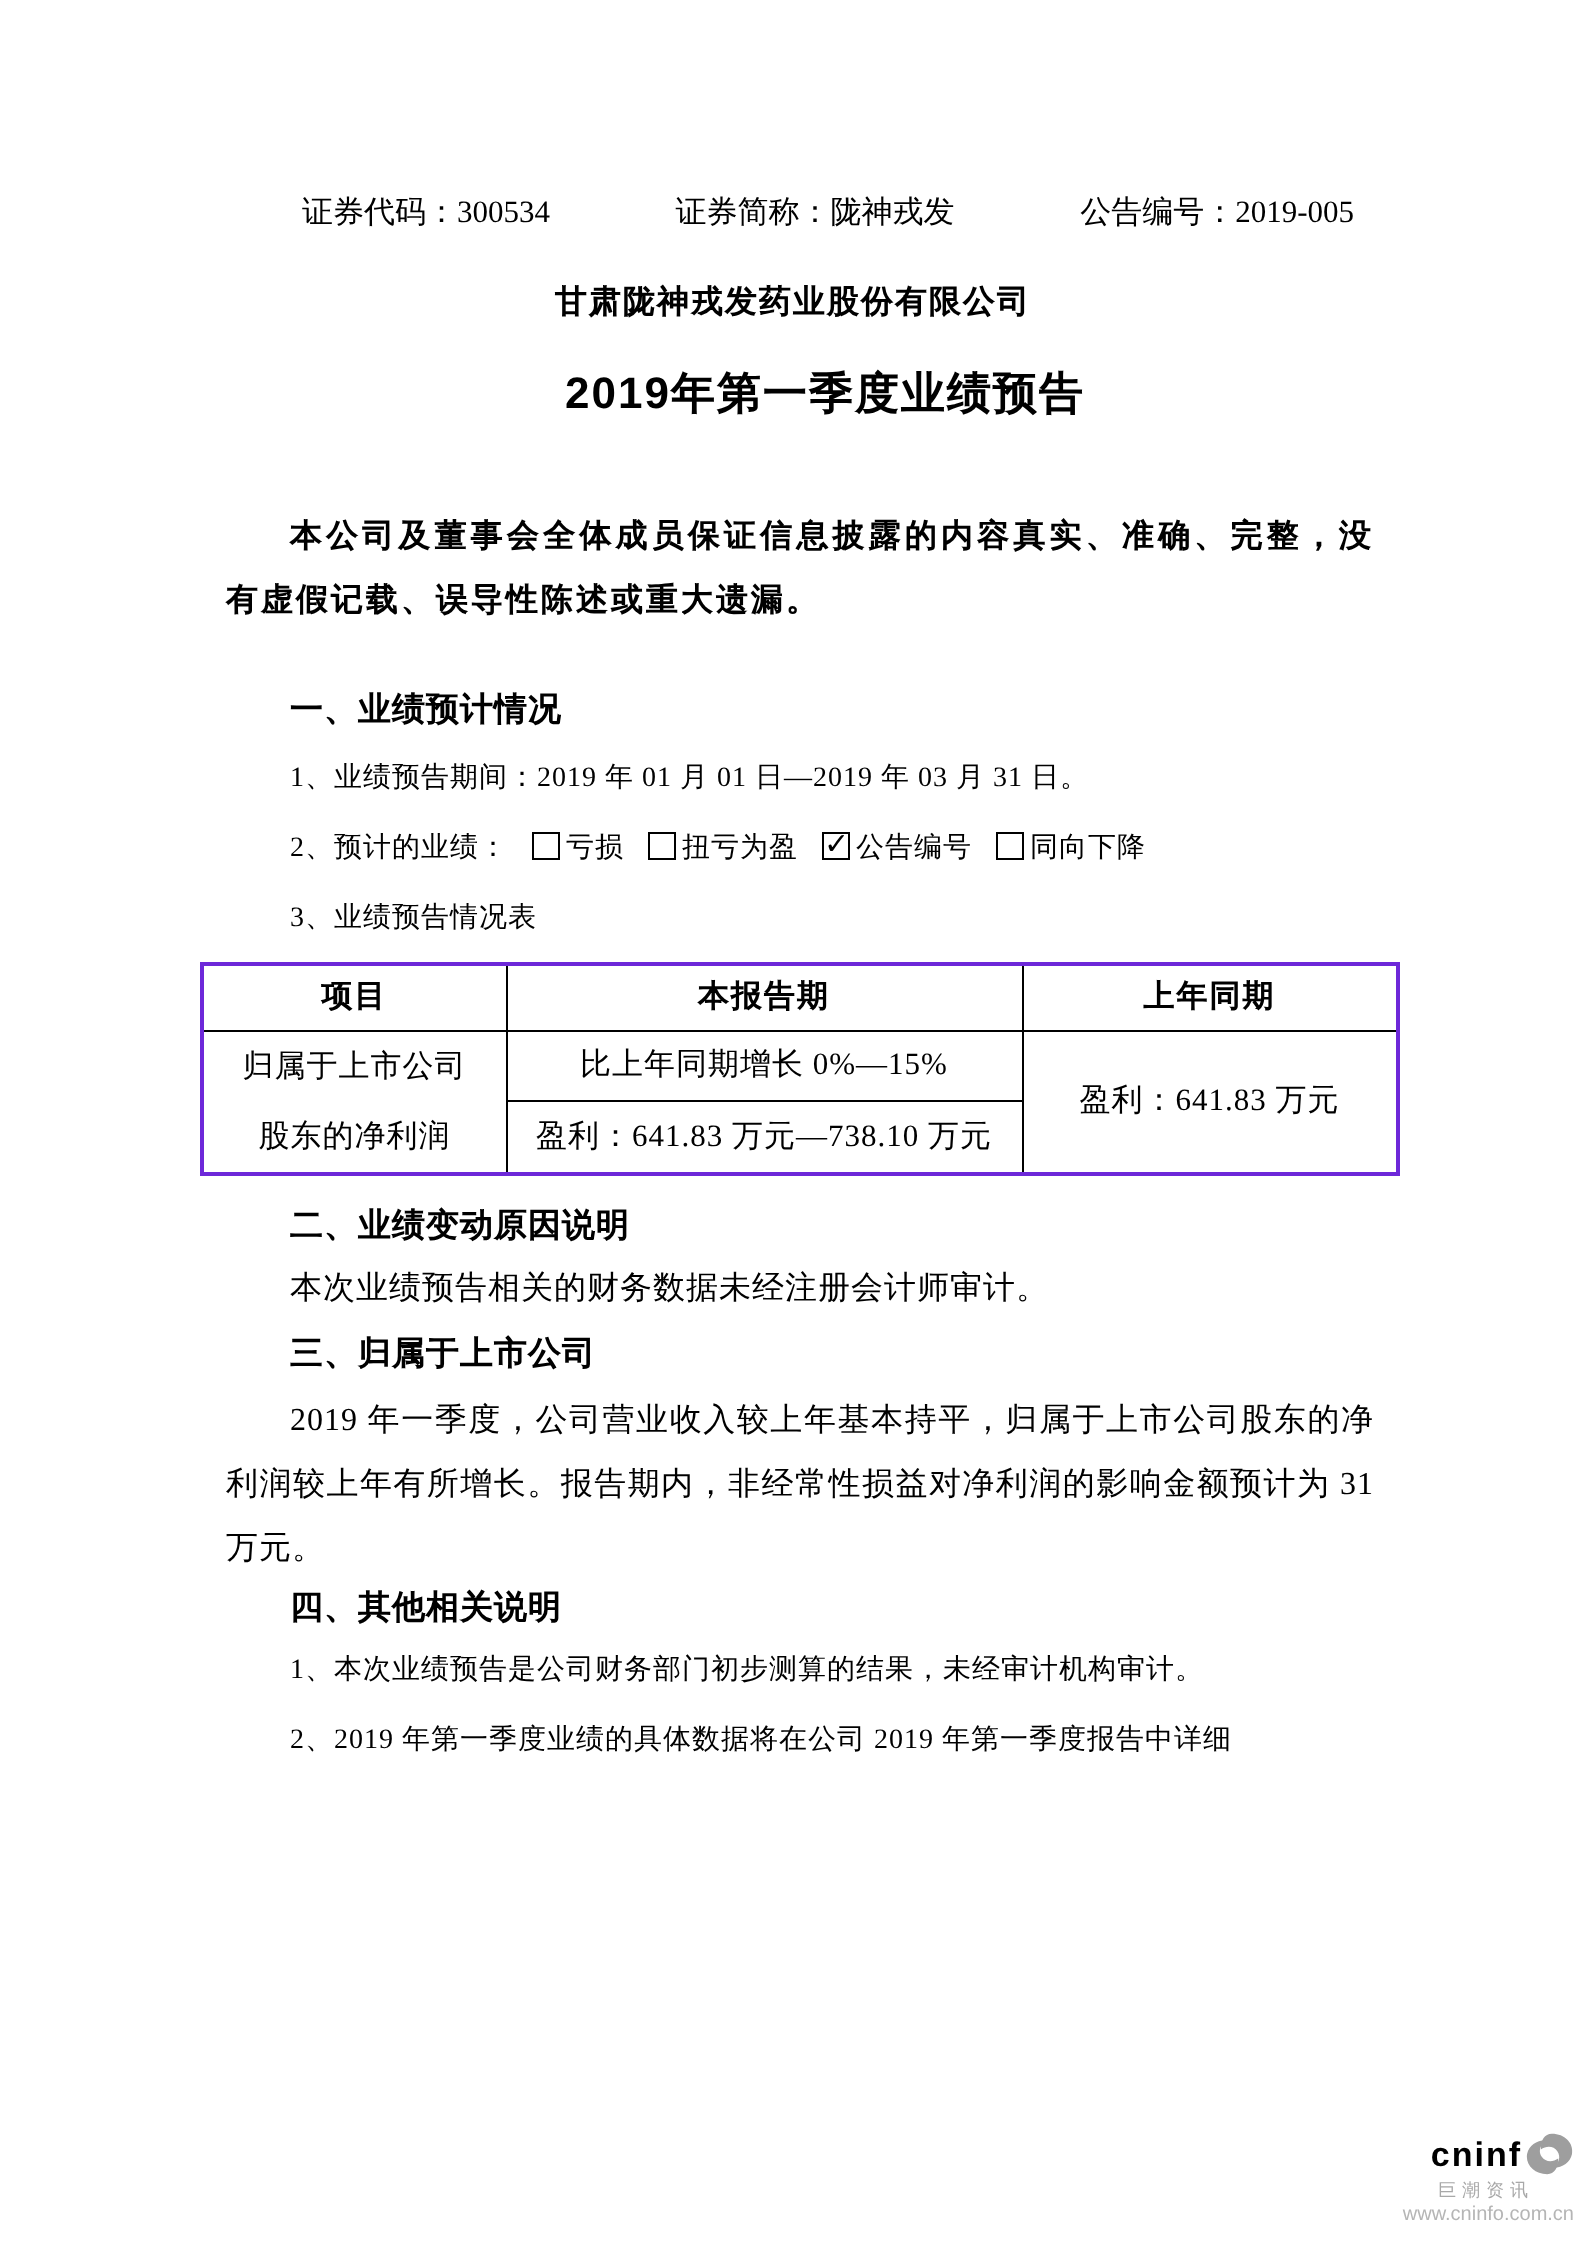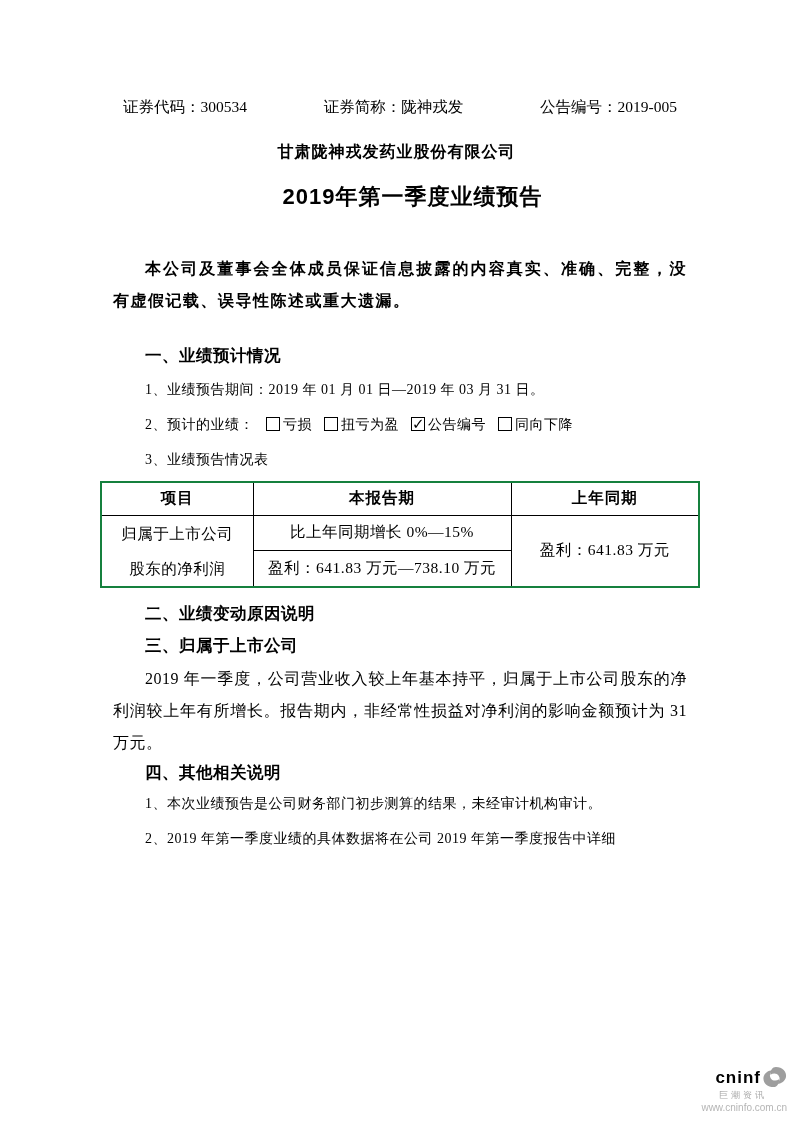--- a/index.html
+++ b/index.html
@@ -16,20 +16,21 @@
     margin:0 auto;
   }
   
   .doc-header {
     display:flex;
     justify-content:space-between;
     padding:96px 116px 0 123px;
     font-size:15.5px;
     line-height:22px;
     white-space:nowrap;
+    margin-left:28px;
   }
   .title-company {
     margin-top:18px;
     text-align:center;
     font-family:"Liberation Sans","DejaVu Sans",sans-serif;
     font-weight:bold;
     font-size:16px;
     line-height:32px;
     letter-spacing:1px;
   }
@@ -105,21 +106,21 @@
     font-size:15px;
     font-family:"Liberation Sans","DejaVu Sans",sans-serif;
   }
   
   .forecast-table {
     border-collapse:collapse;
     table-layout:fixed;
     margin:10px 0 0 100px;
     width:598px;
     font-size:15.5px;
-    border:2px solid #15803d;
+    border:2px solid #6d28d9;
   }
   .forecast-table th, .forecast-table td {
     border:1.5px solid #000;
     text-align:center;
     vertical-align:middle;
     padding:0 4px;
   }
   .forecast-table th {
     font-family:"Liberation Sans","DejaVu Sans",sans-serif;
     font-weight:bold;
@@ -212,20 +213,21 @@
       <td>比上年同期增长 0%—15%</td>
       <td rowspan="2">盈利：641.83 万元</td>
     </tr>
     <tr>
       <td>盈利：641.83 万元—738.10 万元</td>
     </tr>
   </tbody>
     </table>
 
   <div class="sec-heading">二、业绩变动原因说明</div>
+  <div class="single-line-para">本次业绩预告相关的财务数据未经注册会计师审计。</div>
 
   <div class="sec-heading" style="margin-top:10px">三、归属于上市公司</div>
   <div class="doc-para">2019 年一季度，公司营业收入较上年基本持平，归属于上市公司股东的净利润较上年有所增长。报告期内，非经常性损益对净利润的影响金额预计为 31 万元。</div>
 
   <div class="sec-heading" style="margin-top:2px">四、其他相关说明</div>
   <div class="doc-item" style="margin-top:10px">1、本次业绩预告是公司财务部门初步测算的结果，未经审计机构审计。</div>
   <div class="doc-item">2、2019 年第一季度业绩的具体数据将在公司 2019 年第一季度报告中详细</div>
 
   <div class="site-logo">
     <div class="logo-brand-row">

